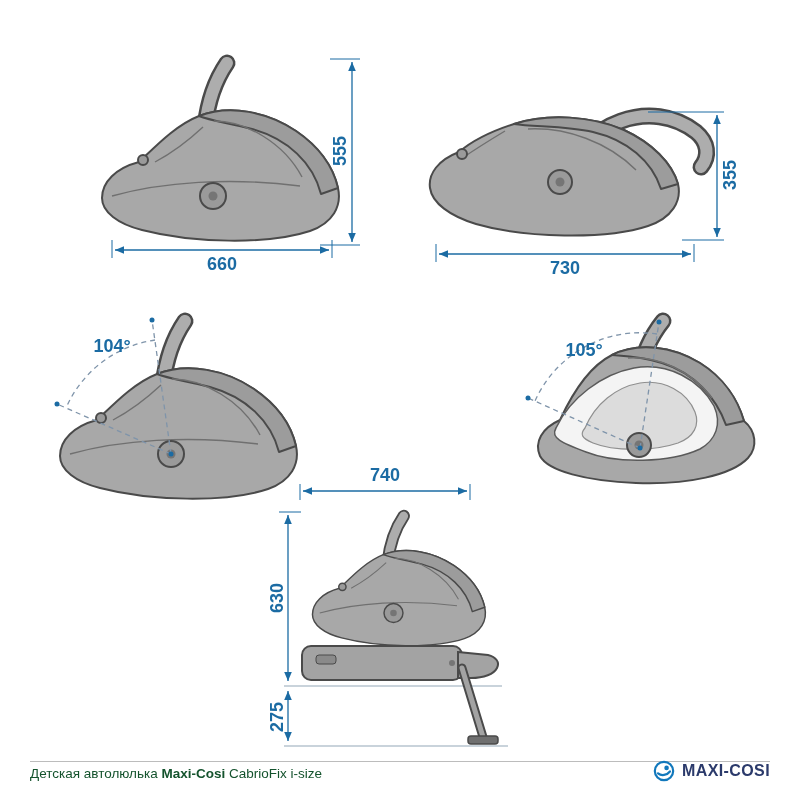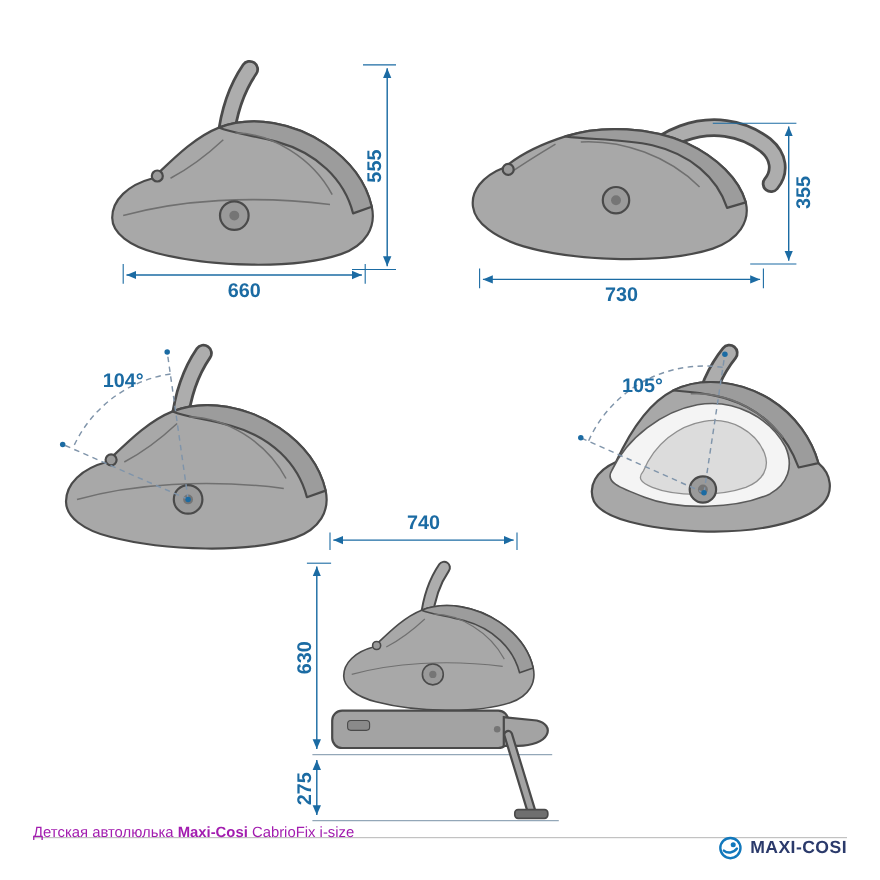--- a/index.html
+++ b/index.html
@@ -17,21 +17,21 @@
   .pad{fill:#dcdcdc;stroke:#8f8f8f;stroke-width:1.2}
   .base{fill:#a3a3a3;stroke:#4a4a4a;stroke-width:2}
   .base-dark{fill:#6f6f6f;stroke:#4a4a4a;stroke-width:1.5}
   .dim{stroke:#1b6ba3;stroke-width:1.3;fill:none}
   .ext{stroke:#1b6ba3;stroke-width:1;fill:none}
   .dim-text{fill:#1b6ba3;font-size:18px;font-weight:700;font-family:"Liberation Sans",sans-serif}
   .dash{fill:none;stroke:#7f94aa;stroke-width:1.3;stroke-dasharray:5 4}
   .dot{fill:#1b6ba3}
   .refline{stroke:#93a7b8;stroke-width:1.2}
   .footer-rule{position:absolute;left:30px;right:30px;top:761px;height:1px;background:#bcbcbc}
-  .caption{position:absolute;left:30px;top:749px;font-size:13.5px;color:#a21caf}
+  .caption{position:absolute;left:30px;top:766px;font-size:13.5px;color:#14532d}
   .caption b{font-weight:700}
   .logo{position:absolute;right:30px;top:760px;display:flex;align-items:center;gap:7px}
   .logo-text{font-size:16px;font-weight:700;letter-spacing:.4px;color:#2b3a6b}
 </style>
 </head>
 <body>
 
 <div id="stage">
 
 <svg width="800" height="800" viewBox="0 0 800 800">

